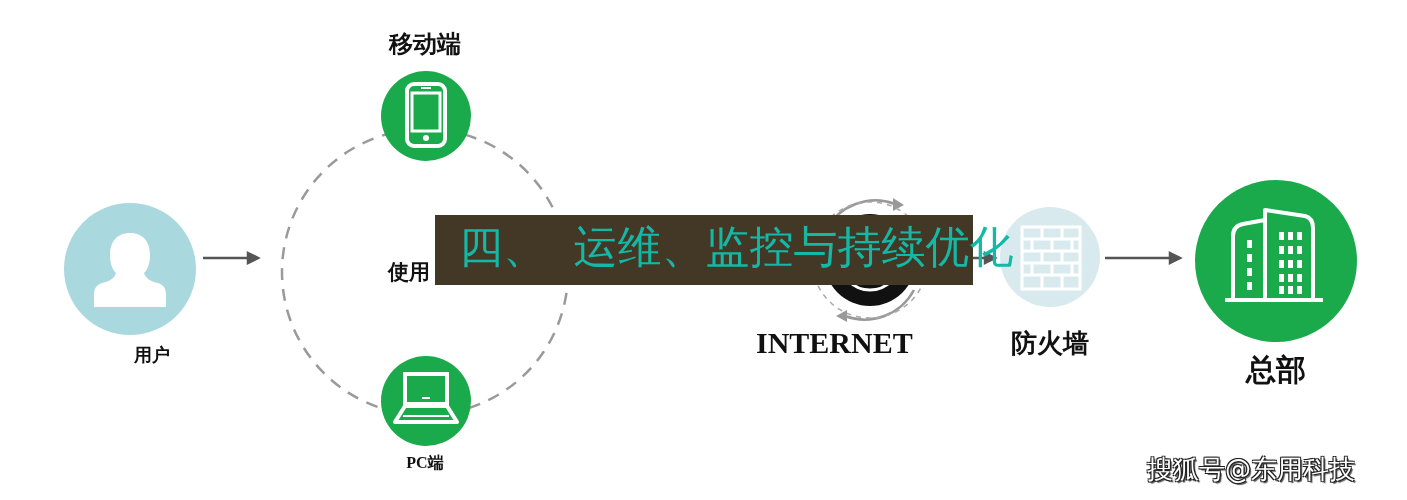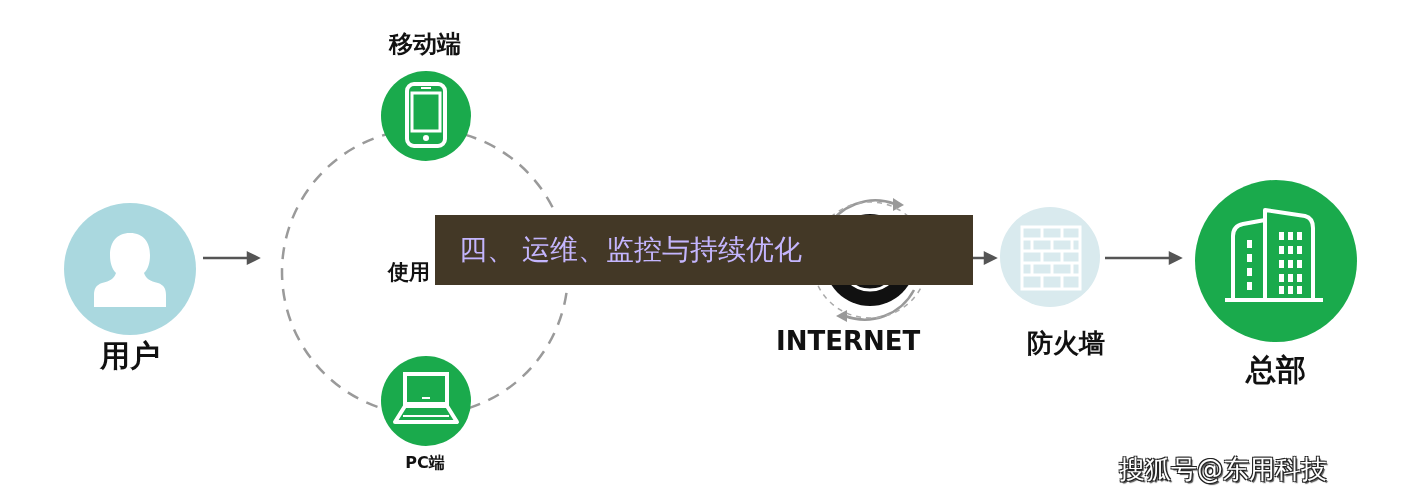--- a/index.html
+++ b/index.html
@@ -1,22 +1,22 @@
 <!DOCTYPE html>
 <html><head>
 <meta charset="utf-8">
 <style>
   html,body{margin:0;padding:0;background:#ffffff;}
   body{width:1407px;height:500px;position:relative;overflow:hidden;font-family:"DejaVu Sans",sans-serif;}
   .abs{position:absolute;}
-  .label{position:absolute;font-weight:bold;color:#111;text-align:center;white-space:nowrap;}
+  .label{position:absolute;font-weight:bold;color:#111;text-align:center;white-space:nowrap;font-family:Liberation Serif, serif;}
   svg{position:absolute;overflow:visible;}
   .banner{position:absolute;left:435px;top:215px;width:538px;height:70px;background:#433826;}
-  .banner-text{position:absolute;left:24px;top:8px;font-size:28px;line-height:54px;color:#c4b5fd;white-space:nowrap;font-family:Liberation Serif, serif;}
-  .watermark{position:absolute;left:1119px;top:452px;font-size:26px;color:#fff;white-space:nowrap;
+  .banner-text{position:absolute;left:24px;top:8px;font-size:44px;line-height:54px;color:#14b8a6;white-space:nowrap;font-family:Liberation Mono, monospace;}
+  .watermark{position:absolute;left:1147px;top:452px;font-size:26px;color:#fff;white-space:nowrap;
     text-shadow:-1px -1px 0 #222,1px -1px 0 #222,-1px 1px 0 #222,1px 1px 0 #222,2px 2px 1px #555;}
 </style>
 </head>
 <body>
 
 <svg width="1407" height="500" style="left:0;top:0;">
   <circle cx="425" cy="272" r="143" fill="none" stroke="#9a9a9a" stroke-width="2.5" stroke-dasharray="12 9"></circle>
 
   <g stroke="#555" stroke-width="2.5" fill="#555">
     <line x1="203" y1="258" x2="250" y2="258"></line>
@@ -30,21 +30,21 @@
     <line x1="1105" y1="258" x2="1172" y2="258"></line>
     <polygon points="1170,253 1180,258 1170,263"></polygon>
   </g>
 </svg>
 
 <div class="abs" style="left:64px;top:203px;width:132px;height:132px;border-radius:50%;background:#aad8df;">
   <svg width="132" height="132" style="left:0;top:0;">
     <path d="M66 30 C52 30 46 40 46 52 C46 60 48 66 52 70 C50 76 46 78 38 80 C32 82 30 86 30 92 L30 104 L102 104 L102 92 C102 86 100 82 94 80 C86 78 82 76 80 70 C84 66 86 60 86 52 C86 40 80 30 66 30 Z" fill="#ffffff"></path>
   </svg>
 </div>
-<div class="label" style="left:90px;top:336px;width:80px;font-size:30px;">用户</div>
+<div class="label" style="left:90px;top:343px;width:80px;font-size:18px;text-align:right;">用户</div>
 
 <div class="label" style="left:365px;top:28px;width:120px;font-size:24px;">移动端</div>
 <div class="abs" style="left:381px;top:71px;width:90px;height:90px;border-radius:50%;background:#1aaa4c;">
   <svg width="90" height="90" style="left:0;top:0;">
     <rect x="26" y="13" width="38" height="62" rx="7" fill="none" stroke="#fff" stroke-width="4"></rect>
     <rect x="31" y="22" width="28" height="38" fill="#fff" opacity="0"></rect>
     <line x1="31" y1="24" x2="59" y2="24" stroke="#fff" stroke-width="0"></line>
     <rect x="31" y="22" width="28" height="38" fill="none" stroke="#fff" stroke-width="3"></rect>
     <line x1="40" y1="17" x2="50" y2="17" stroke="#fff" stroke-width="2"></line>
     <circle cx="45" cy="67" r="3" fill="#fff"></circle>
@@ -65,21 +65,21 @@
 
 <svg width="140" height="140" style="left:800px;top:190px;">
   <path d="M26 40 A56 56 0 0 1 95 14" fill="none" stroke="#999" stroke-width="2.5"></path>
   <polygon points="93,8 104,15 93,21" fill="#999"></polygon>
   <path d="M114 100 A56 56 0 0 1 45 126" fill="none" stroke="#999" stroke-width="2.5"></path>
   <polygon points="47,120 36,126 47,132" fill="#999"></polygon>
   <circle cx="70" cy="70" r="46" fill="#111"></circle>
   <circle cx="70" cy="70" r="30" fill="none" stroke="#fff" stroke-width="3"></circle>
   <circle cx="70" cy="70" r="58" fill="none" stroke="#aaa" stroke-width="1.5" stroke-dasharray="5 5"></circle>
 </svg>
-<div class="label" style="left:776px;top:326px;width:140px;font-size:26px;">INTERNET</div>
+<div class="label" style="left:756px;top:326px;width:140px;font-size:30px;">INTERNET</div>
 
 <div class="abs" style="left:1000px;top:207px;width:100px;height:100px;border-radius:50%;background:#d9eaee;">
   <svg width="100" height="100" style="left:0;top:0;">
     <g fill="none" stroke="#ffffff" stroke-width="3">
       <rect x="22" y="20" width="58" height="62"></rect>
       <line x1="22" y1="32" x2="80" y2="32"></line>
       <line x1="22" y1="44" x2="80" y2="44"></line>
       <line x1="22" y1="56" x2="80" y2="56"></line>
       <line x1="22" y1="68" x2="80" y2="68"></line>
       <line x1="42" y1="20" x2="42" y2="32"></line>
@@ -90,21 +90,21 @@
       <line x1="42" y1="44" x2="42" y2="56"></line>
       <line x1="62" y1="44" x2="62" y2="56"></line>
       <line x1="32" y1="56" x2="32" y2="68"></line>
       <line x1="52" y1="56" x2="52" y2="68"></line>
       <line x1="72" y1="56" x2="72" y2="68"></line>
       <line x1="42" y1="68" x2="42" y2="82"></line>
       <line x1="62" y1="68" x2="62" y2="82"></line>
     </g>
   </svg>
 </div>
-<div class="label" style="left:995px;top:326px;width:110px;font-size:26px;text-align:right;">防火墙</div>
+<div class="label" style="left:995px;top:326px;width:110px;font-size:26px;">防火墙</div>
 
 <div class="abs" style="left:1195px;top:180px;width:162px;height:162px;border-radius:50%;background:#1aaa4c;">
   <svg width="162" height="162" style="left:0;top:0;">
     <g fill="none" stroke="#fff" stroke-width="4" stroke-linejoin="round">
       <path d="M38 120 L38 56 Q38 46 48 44 L70 40"></path>
       <path d="M70 120 L70 30 L110 36 Q118 38 118 48 L118 120"></path>
       <line x1="30" y1="120" x2="128" y2="120"></line>
     </g>
     <g fill="#fff">
       <rect x="52" y="60" width="5" height="8"></rect>

